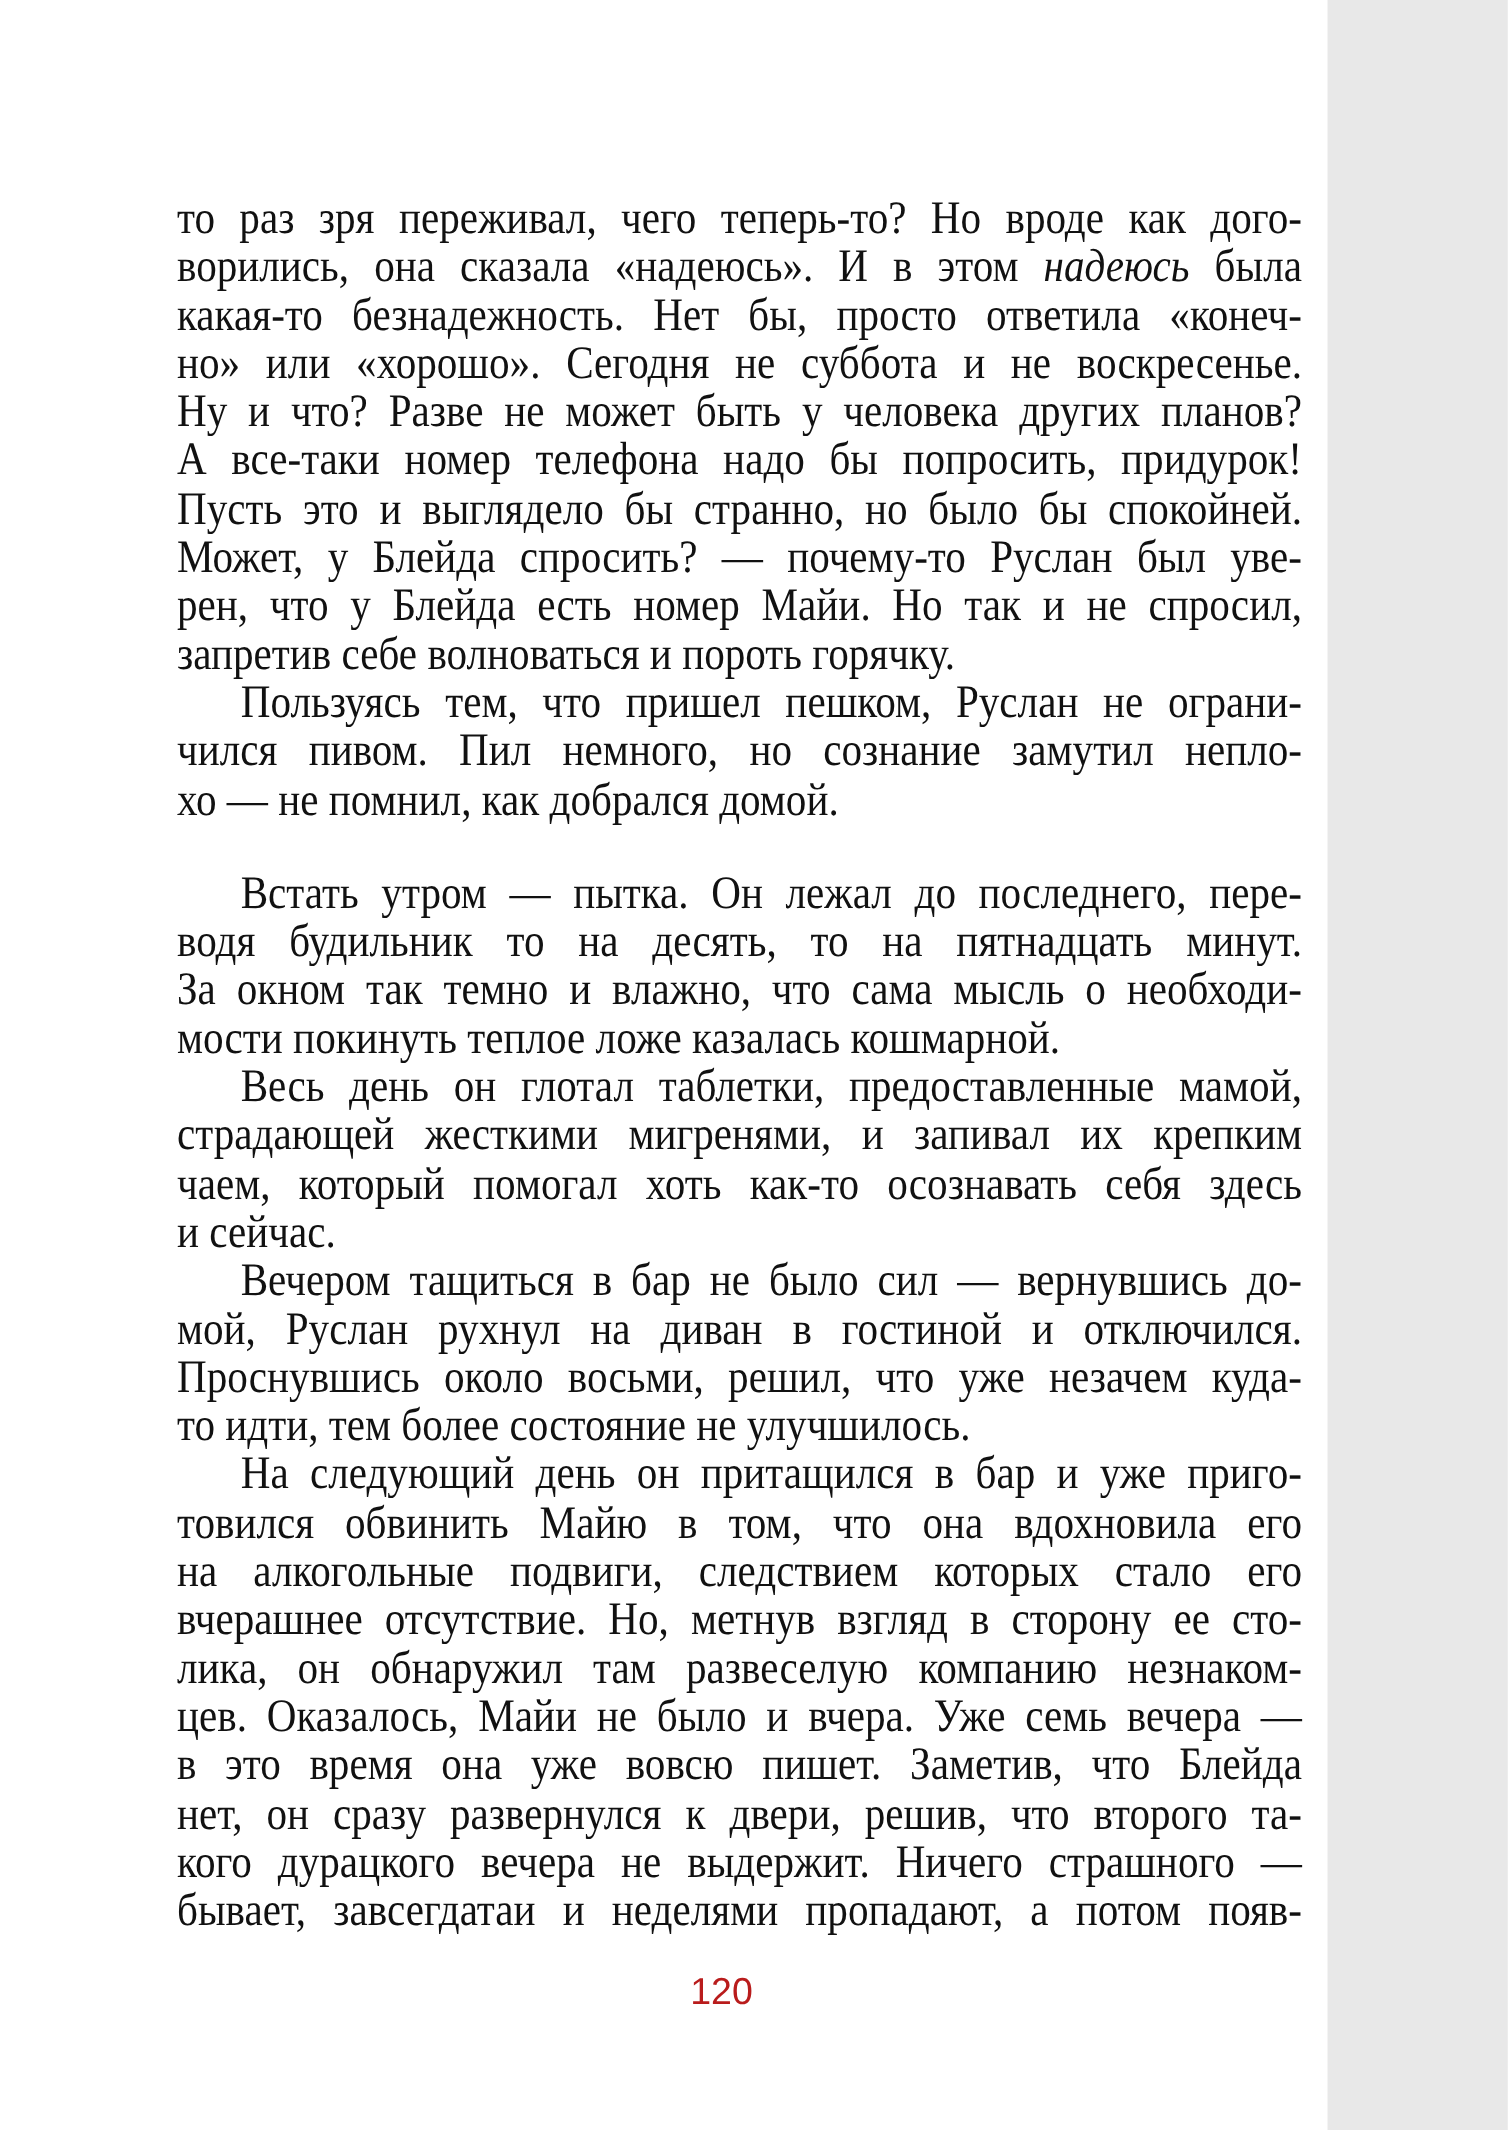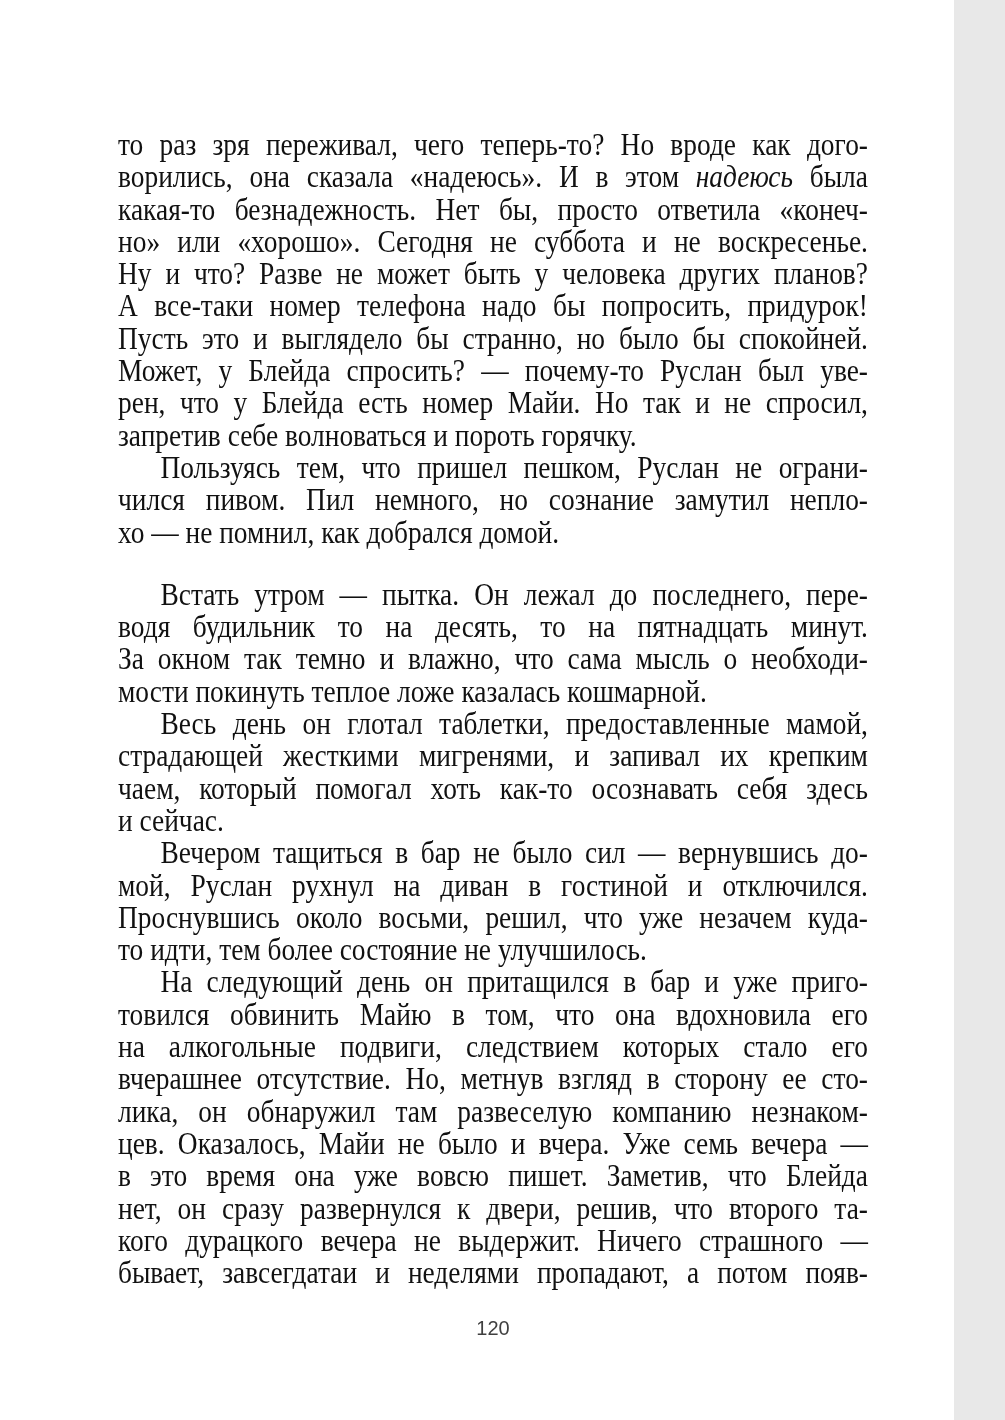--- a/index.html
+++ b/index.html
@@ -2,21 +2,21 @@
 <html><head>
 <meta charset="utf-8">
 <style>
   html, body {
     margin: 0;
     padding: 0;
     background: #e8e8e8;
   }
   .page {
     position: relative;
-    width: 954px;
+    width: 885px;
     height: 1420px;
     background: #ffffff;
     overflow: hidden;
     font-family: "Liberation Serif", "DejaVu Serif", serif;
   }
   
   .text-block {
     position: absolute;
     left: 118px;
     top: 129px;
@@ -35,28 +35,28 @@
     white-space: normal;
     height: 32.3px;
     overflow: visible;
   }
   .line.last { text-align-last: left; }
   .line.first-indent { padding-left: 48px; }
   .it { font-style: italic; }
   .section-break { height: 30px; }
   .page-number {
     position: absolute;
-    left: 118px;
+    left: 106px;
     width: 750px;
     top: 1312px;
     text-align: center;
     font-family: "Liberation Sans", "DejaVu Sans", sans-serif;
-    font-size: 20px;
+    font-size: 25px;
     line-height: 32px;
-    color: #404040;
+    color: #b91c1c;
   }
 </style>
 </head>
 <body>
 
 <div class="page" style="background: rgb(255, 255, 255);">
   <div class="text-block" style="color: rgb(17, 17, 17);">
       <div class="para">
         <div class="line"><span>то раз зря переживал, чего теперь-то? Но вроде как дого-</span></div>
         <div class="line"><span>ворились, она сказала «надеюсь». И в этом </span><span class="it">надеюсь</span><span> была</span></div>

